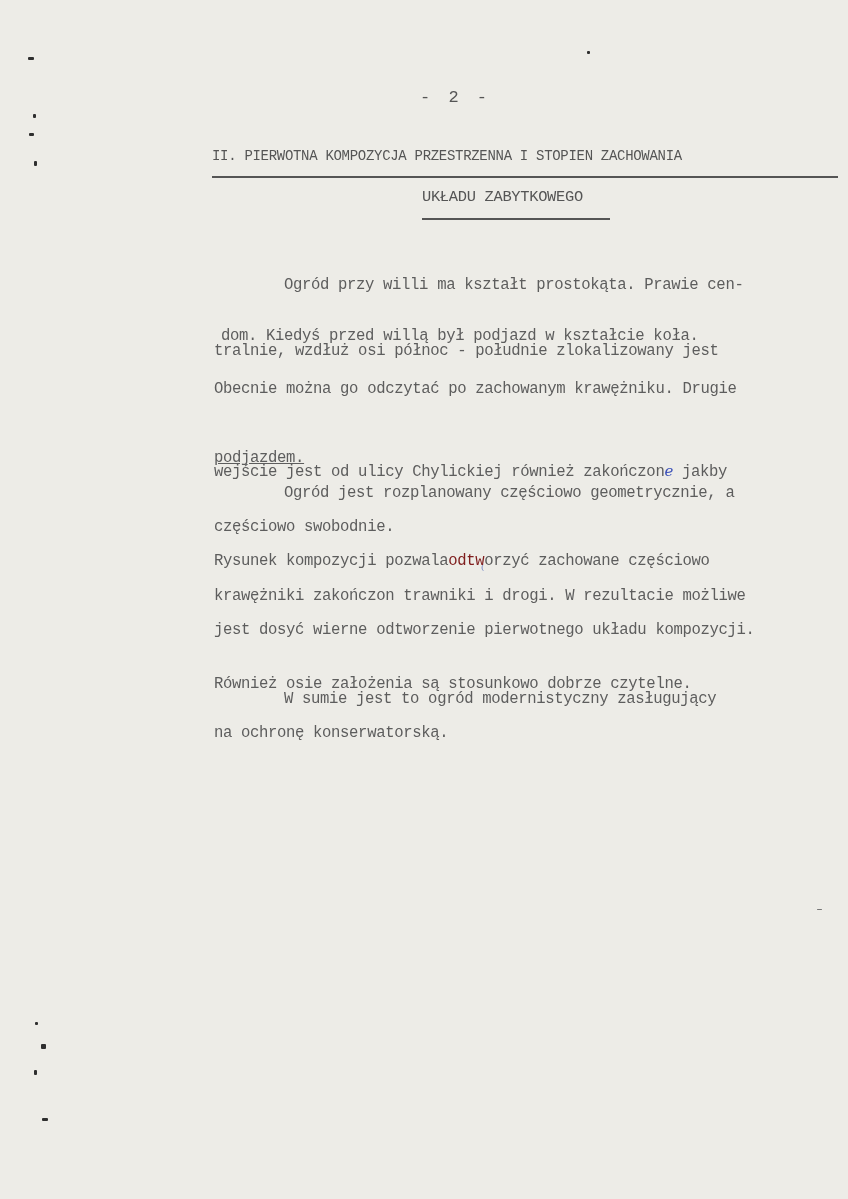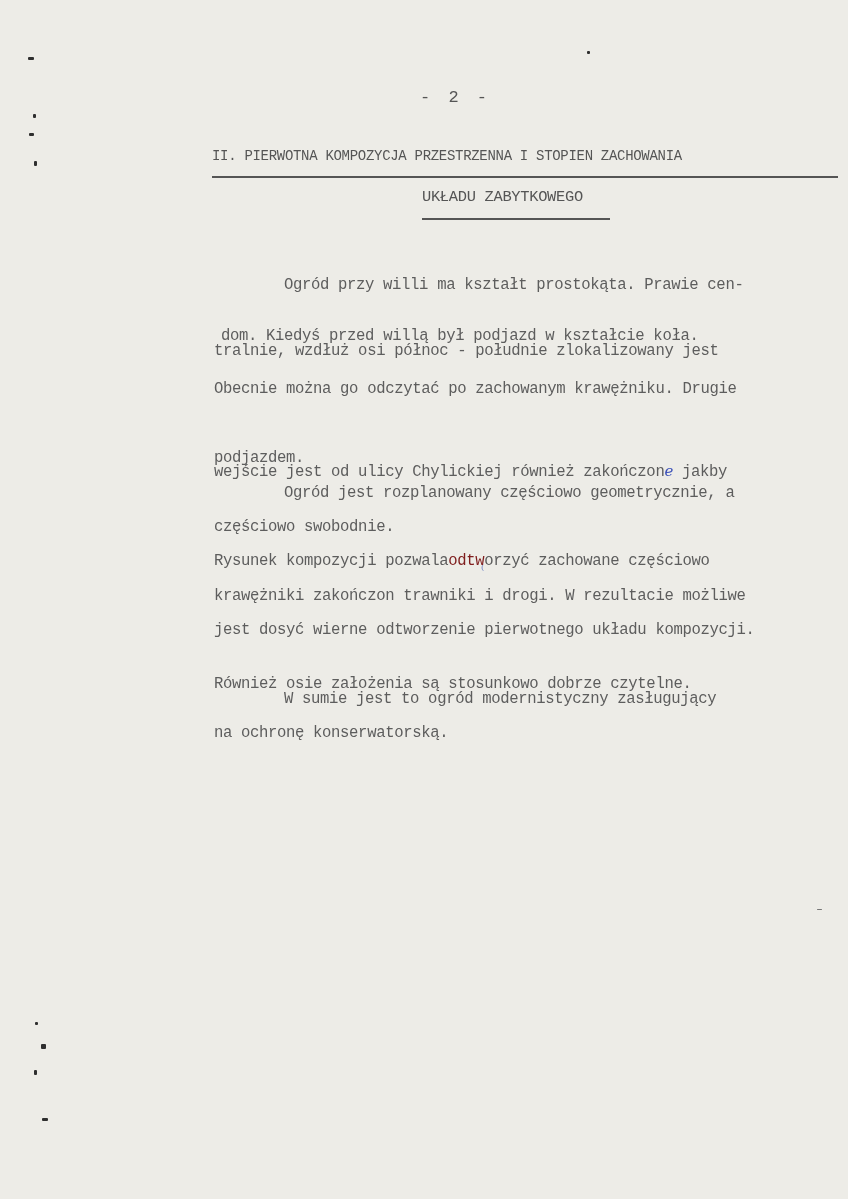--- a/index.html
+++ b/index.html
@@ -103,21 +103,21 @@
   <div class="heading-line2">UKŁADU ZABYTKOWEGO</div>
   <div class="rule2"></div>
 
   <div class="line indent" style="top:276px;">Ogród przy willi ma kształt prostokąta. Prawie cen-</div>
   <div class="line noindent" style="top:310px;margin-top:32px;">tralnie, wzdłuż osi północ - południe zlokalizowany jest</div>
   <div class="line noindent" style="top:327px;margin-left:7px;">dom. Kiedyś przed willą był podjazd w kształcie koła.</div>
   <div class="line noindent" style="top:380px;">Obecnie można go odczytać po zachowanym krawężniku. Drugie</div>
   <div class="line noindent" style="top:414px;margin-top:48px;">
     <span>wejście jest od ulicy Chylickiej również zakończon</span><span class="handwritten">e</span><span> jakby</span>
   </div>
-  <div class="line noindent" style="top:449px;">podjazdem.</div>
+  <div class="line noindent" style="top:449px;text-decoration:underline;">podjazdem.</div>
 
   <div class="line indent" style="top:484px;">Ogród jest rozplanowany częściowo geometrycznie, a</div>
   <div class="line noindent" style="top:518px;">częściowo swobodnie.</div>
   <div class="line noindent" style="top:552px;">
     <span>Rysunek kompozycji pozwala</span><span class="bold-word">odtw</span><span>orzyć zachowane częściowo</span>
   </div>
   <div class="hand-mark" style="top:562px; left:481px;">⁽</div>
   <div class="line noindent" style="top:587px;">krawężniki zakończon trawniki i drogi. W rezultacie możliwe</div>
   <div class="line noindent" style="top:621px;">jest dosyć wierne odtworzenie pierwotnego układu kompozycji.</div>
   <div class="line noindent" style="top:655px;margin-top:20px;">Również osie założenia są stosunkowo dobrze czytelne.</div>

